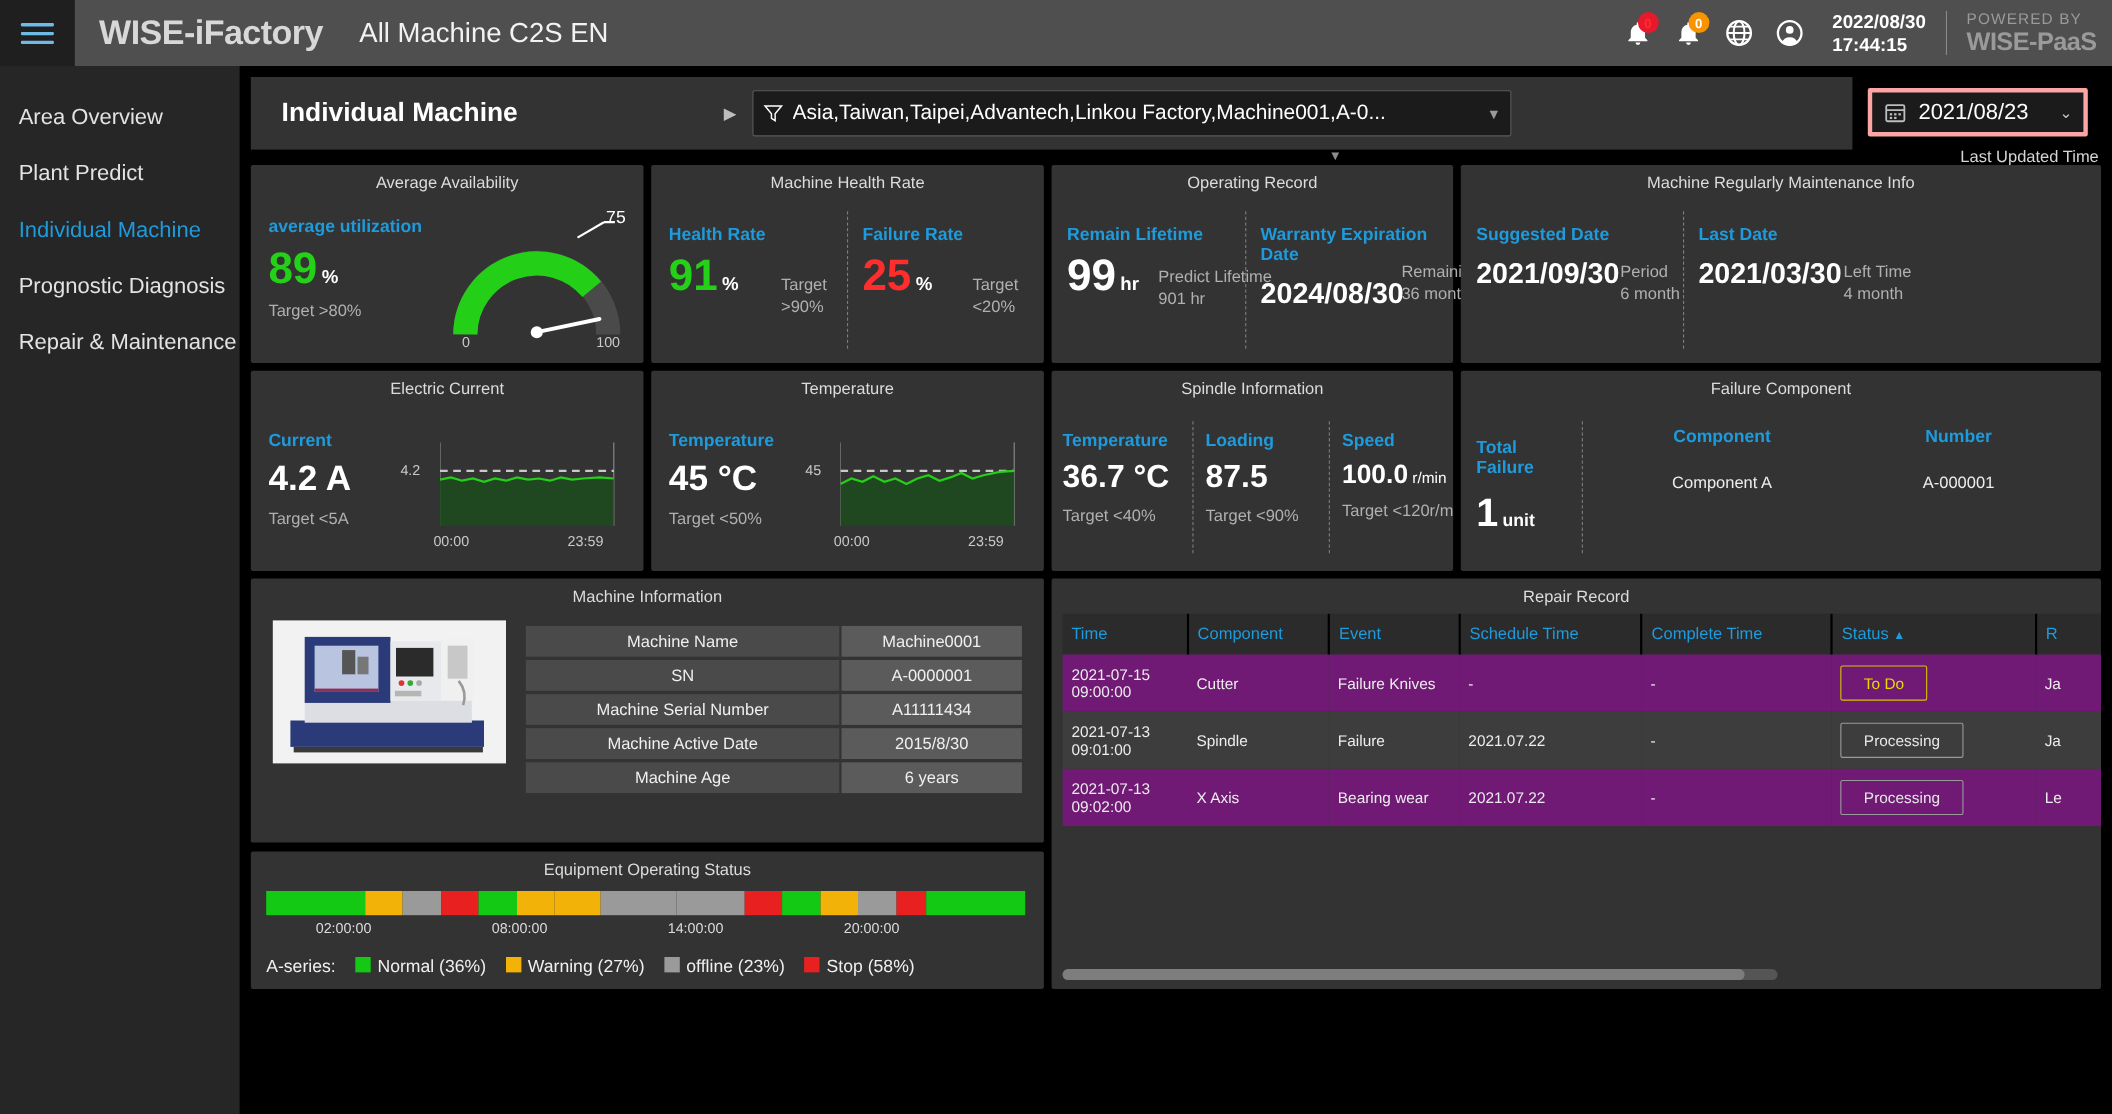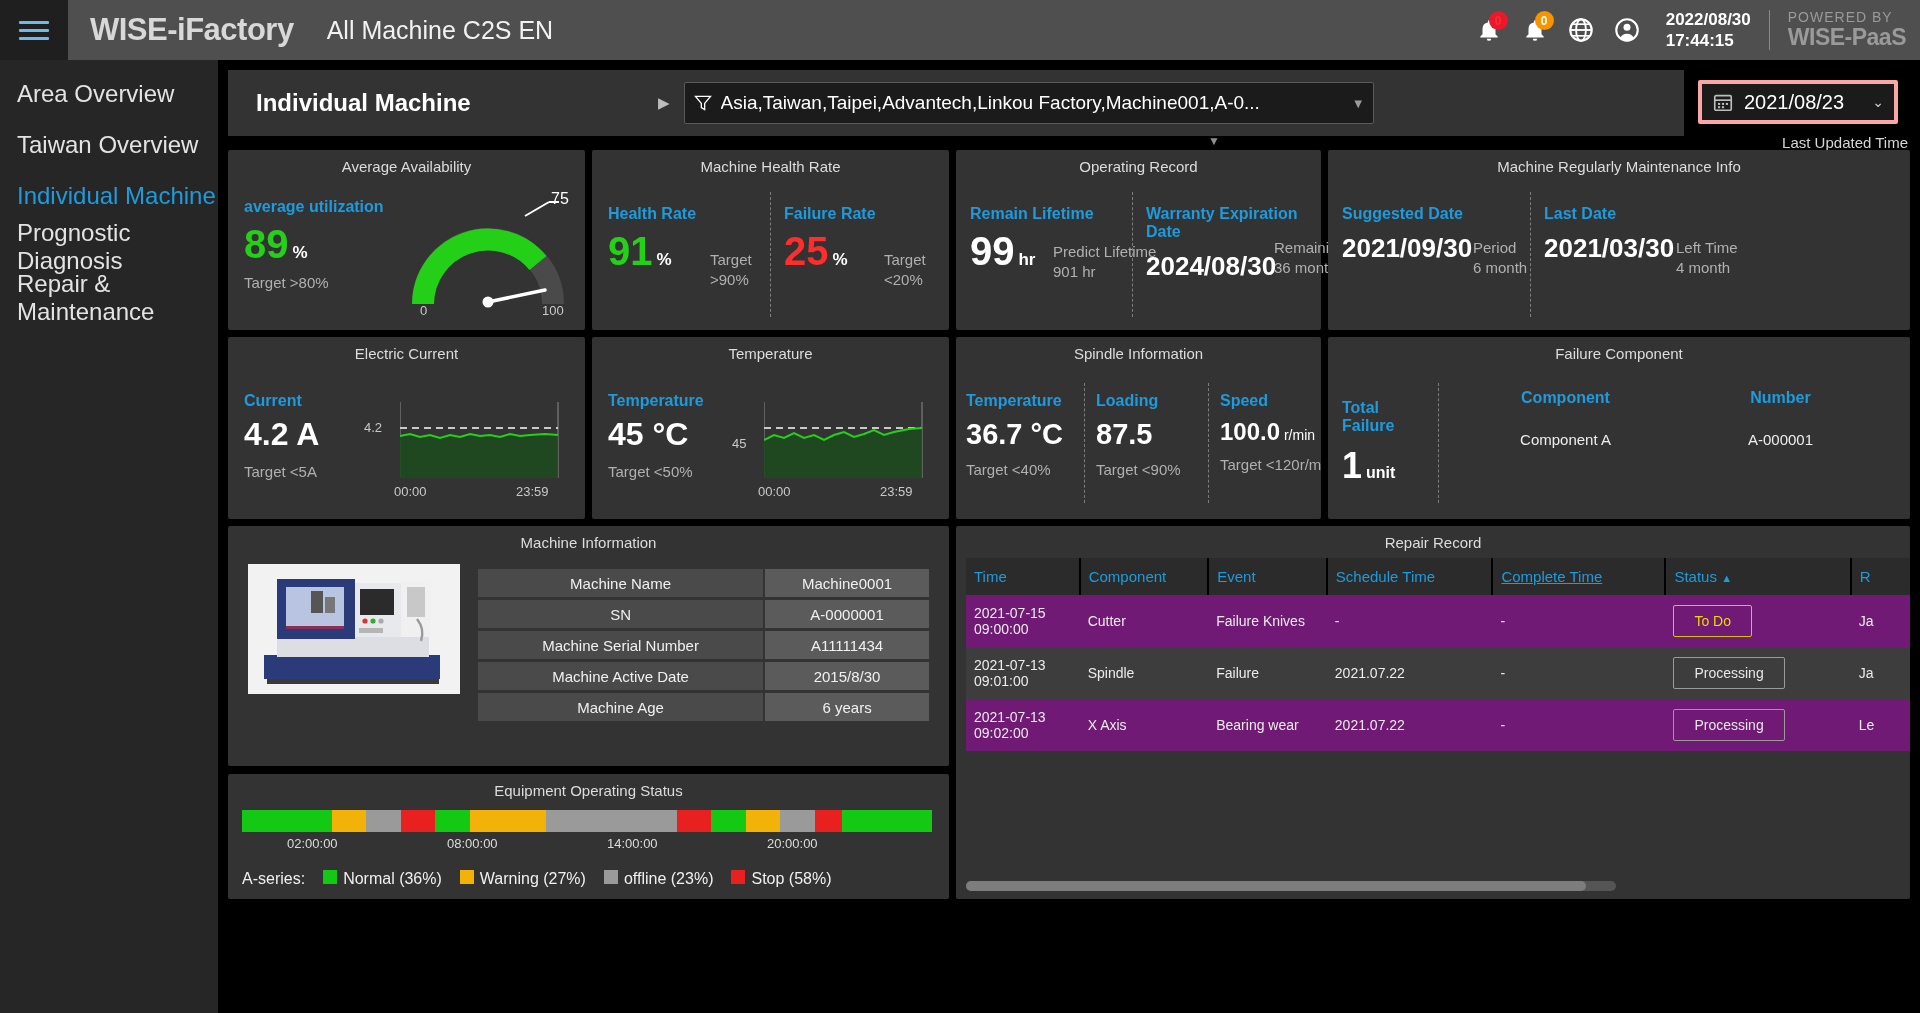--- a/index.html
+++ b/index.html
@@ -24,21 +24,21 @@
   .badge.red { background:#e8192c; }
   .badge.orange { background:#f79400; }
   .datetime { text-align:left; font-size:17px; color:#fff; line-height:1.25; margin-left:16px; font-weight:bold;}
   .vdiv { width:1px; height:40px; background:#8a8a8a; margin:0 18px; }
   .powered { line-height:1.1; text-align:left; }
   .powered .p1 { font-size:14px; color:#9a9a9a; letter-spacing:1px; }
   .powered .p2 { font-size:23px; color:#9a9a9a; font-weight:bold; letter-spacing:-0.5px; }
 
   
   .sidebar { position:absolute; left:0; top:60px; width:218px; height:953px; background:#262626; padding-top:8px; }
-  .nav-item { height:51px; display:flex; align-items:center; padding-left:17px; font-size:24px; color:#e3e3e3; cursor:pointer; }
+  .nav-item { height:51px; display:flex; align-items:flex-end; padding-left:17px; font-size:20px; color:#e3e3e3; cursor:pointer; }
   .nav-item.active { color:#1e9bdd; }
 
   
   .main { position:absolute; left:218px; top:60px; width:1702px; height:953px; background:#000; padding:6px; }
 
   .panel { background:#333333; border-radius:2px; position:absolute; }
   .panel-title { text-align:center; font-size:15px; color:#dcdcdc; padding-top:8px; }
 
   
   .filterbar { position:absolute; left:10px; top:10px; width:1456px; height:66px; background:#333; display:flex; align-items:center; }
@@ -138,21 +138,21 @@
       <div class="p2">WISE-PaaS</div>
     </div>
   </div>
 </div>
 
 <div class="sidebar">
   <div class="nav-item">
       <span>Area Overview</span>
     </div>
   <div class="nav-item">
-      <span>Taiwan Overview</span>
+      <span>Plant Predict</span>
     </div>
   <div class="nav-item active">
       <span>Individual Machine</span>
     </div>
   <div class="nav-item">
       <span>Prognostic Diagnosis</span>
     </div>
   <div class="nav-item">
       <span>Repair &amp; Maintenance</span>
     </div>
@@ -315,21 +315,21 @@
   </div>
 
   <div class="panel" style="left:374px; top:277px; width:357px; height:182px;">
     <div class="panel-title">Temperature</div>
     <div style="position:absolute; left:16px; top:55px;">
       <div class="kpi-label">Temperature</div>
       <div style="margin-top:6px; font-size:32px; font-weight:bold; color:#fff;">45 °C</div>
       <div class="kpi-target">Target &lt;50%</div>
     </div>
     <div style="position:absolute; left:160px; top:65px; width:175px; height:95px;">
-      <div class="mini-ax" style="position:absolute; left:-20px; top:18px;margin-top:16px;">45</div>
+      <div class="mini-ax" style="position:absolute; left:-20px; top:18px;">45</div>
       <svg width="160" height="80" viewBox="0 0 160 80" style="position:absolute; left:12px; top:0;">
         <line x1="0" y1="0" x2="0" y2="76" stroke="#8d8d8d" stroke-width="1"></line>
         <line x1="158" y1="0" x2="158" y2="76" stroke="#8d8d8d" stroke-width="1"></line>
         <line x1="0" y1="26" x2="158" y2="26" stroke="#c9c9c9" stroke-width="2" stroke-dasharray="7,5"></line>
         <path d="M0,76 L0,38 L10,33 L20,36 L30,31 L40,36 L50,33 L60,38 L70,33 L80,30 L90,35 L100,32 L110,28 L120,33 L130,30 L145,27 L158,26 L158,76 Z" fill="#1d4c1d" opacity="0.85"></path>
         <polyline points="0,38 10,33 20,36 30,31 40,36 50,33 60,38 70,33 80,30 90,35 100,32 110,28 120,33 130,30 145,27 158,26" fill="none" stroke="#25d019" stroke-width="2"></polyline>
       </svg>
       <div class="mini-ax" style="position:absolute; left:6px; top:82px;">00:00</div>
       <div class="mini-ax" style="position:absolute; left:128px; top:82px;">23:59</div>
     </div>
@@ -470,21 +470,21 @@
   <div class="panel" style="left:738px; top:466px; width:954px; height:373px; overflow:hidden;">
     <div class="panel-title">Repair Record</div>
     <div style="position:absolute; left:10px; top:32px; width:960px;">
       <table class="rtable">
         <thead>
           <tr>
             <th style="width:92px;">Time</th>
             <th style="width:104px;">Component</th>
             <th style="width:96px;">Event</th>
             <th style="width:134px;">Schedule Time</th>
-            <th style="width:140px;text-decoration:underline;">Complete Time</th>
+            <th style="width:140px;">Complete Time</th>
             <th style="width:150px;">
               <span>Status</span>
               <span style="font-size:11px;"> ▲</span>
             </th>
             <th style="width:60px;">R</th>
           </tr>
         </thead>
         <tbody>
           <tr class="r0">
             <td>2021-07-15 09:00:00</td>

